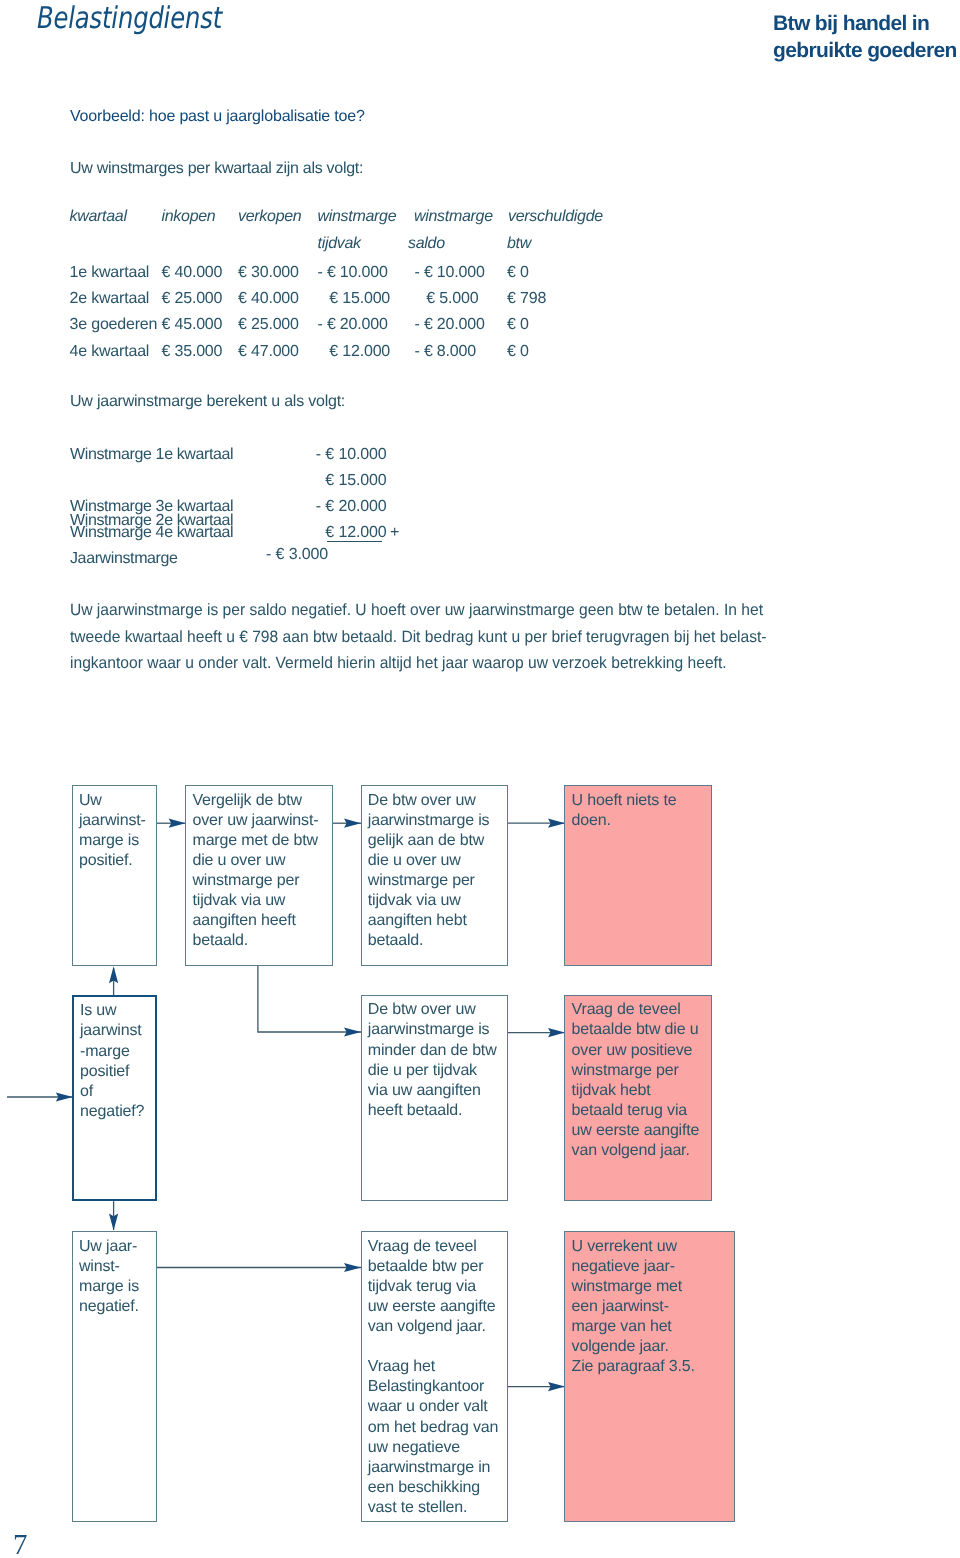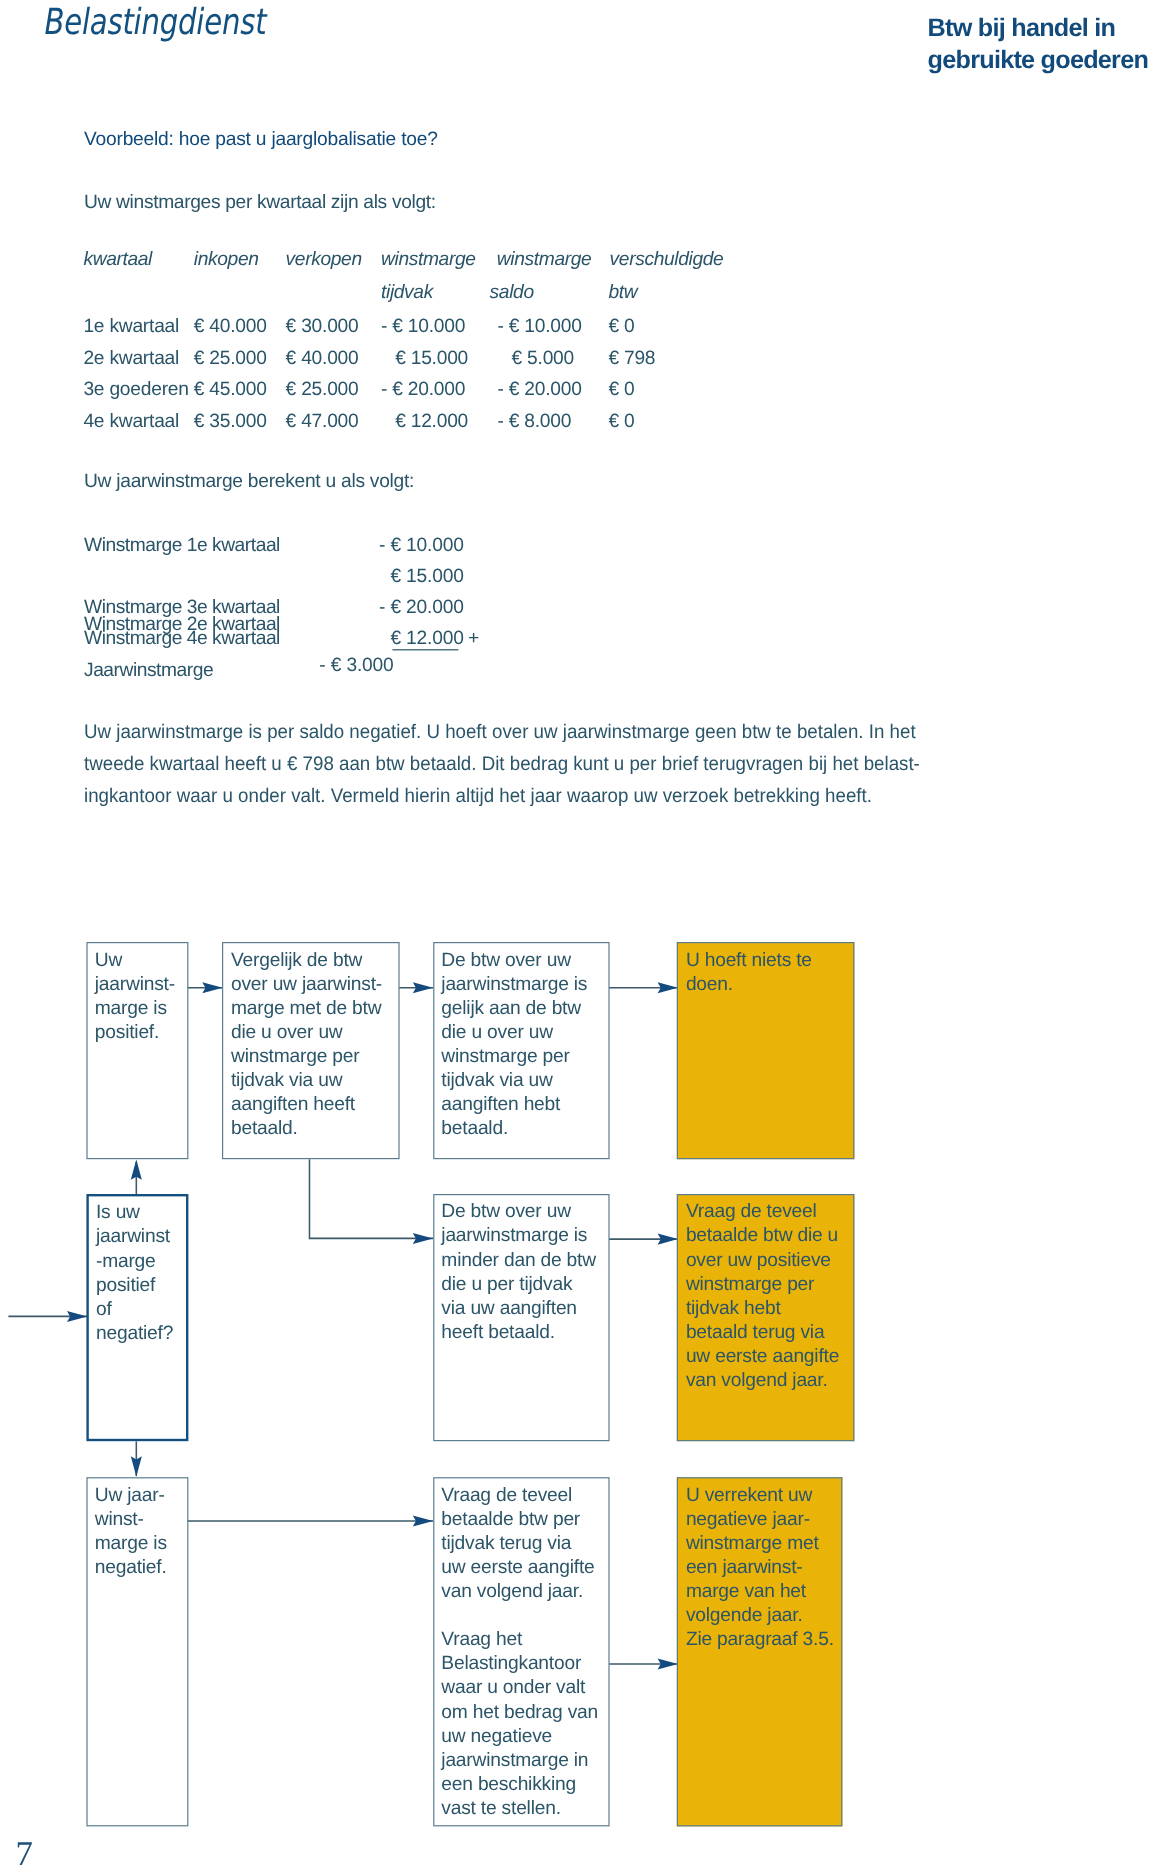--- a/index.html
+++ b/index.html
@@ -41,21 +41,21 @@
   #para1 .pl{white-space:nowrap;}
   #para2{left:70px;top:700px;font-family:"Liberation Serif",serif;
          font-size:19.6px;line-height:25.7px;color:#1b4f78;
          transform:scaleX(1);transform-origin:0 0;}
   #para2 .pl{white-space:nowrap;}
 
   
   .box{position:absolute;box-sizing:border-box;border:1.15px solid #5b7d8e;
        font-size:16px;line-height:20.1px;color:#2c5568;padding:4.8px 2px 0 6.2px;
        letter-spacing:-.17px;}
-  .box.shaded{background:#eab308;}
+  .box.shaded{background:#fca5a5;}
   .box.thick{border:2px solid #14507f;}
   svg.arrows{position:absolute;left:0;top:0;width:960px;height:1558px;overflow:visible;}
 
   #pageno{left:13px;top:1531px;font-family:"Liberation Serif",serif;font-size:29px;color:#1b4f78;
           line-height:29px;}
 </style>
 </head>
 <body>
 
 <div class="page">
@@ -221,21 +221,21 @@
         <div class="ln">&nbsp;</div>
         <div class="ln">Vraag het</div>
         <div class="ln">Belastingkantoor</div>
         <div class="ln">waar u onder valt</div>
         <div class="ln">om het bedrag van</div>
         <div class="ln">uw negatieve</div>
         <div class="ln">jaarwinstmarge in</div>
         <div class="ln">een beschikking</div>
         <div class="ln">vast te stellen.</div>
       </div>
-      <div class="box shaded" style="left: 564.4px; top: 1230.9px; width: 138px; height: 291.3px;">
+      <div class="box shaded" style="left: 564.4px; top: 1230.9px; width: 171px; height: 291.3px;">
         <div class="ln">U verrekent uw</div>
         <div class="ln">negatieve jaar-</div>
         <div class="ln">winstmarge met</div>
         <div class="ln">een jaarwinst-</div>
         <div class="ln">marge van het</div>
         <div class="ln">volgende jaar.</div>
         <div class="ln">Zie paragraaf 3.5.</div>
       </div>
     </div>
 

